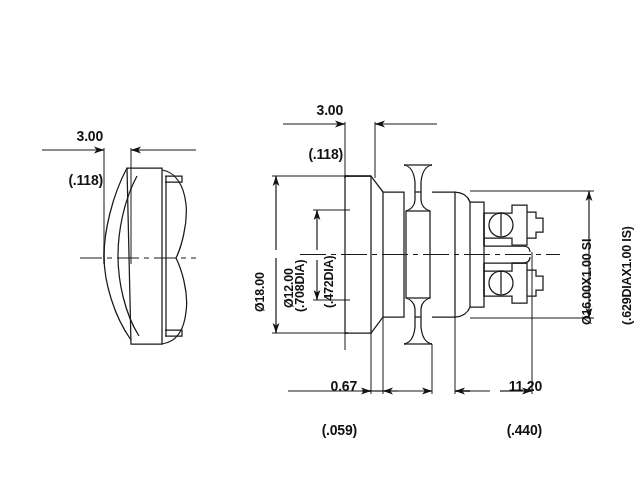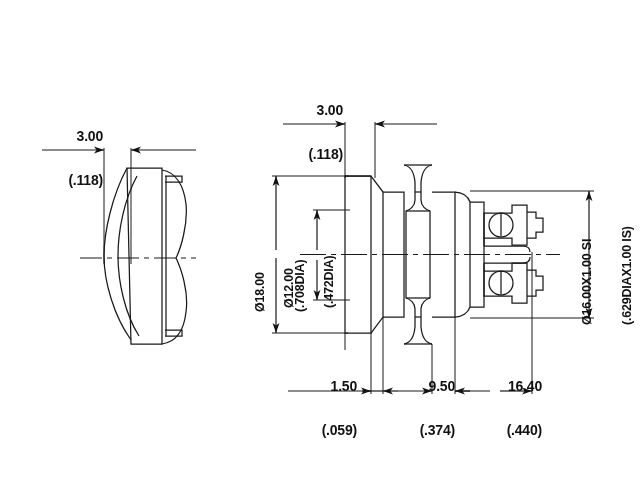--- a/index.html
+++ b/index.html
@@ -231,27 +231,23 @@
     <span>Ø12.00</span>
     <span>(.472DIA)</span>
   </div>
 
   <div class="dimtext v" style="left:555px; top:325px;">
     <span>Ø16.00X1.00 SI</span>
     <span>(.629DIAX1.00 IS)</span>
   </div>
 
   <div class="dimtext h" style="left:283px; top:350px; width:74px;">
-    <span>1.50</span>
+    <span>0.67</span>
     <span>(.059)</span>
   </div>
 
-  <div class="dimtext h" style="left:381px; top:350px; width:74px;">
-    <span>9.50</span>
-    <span>(.374)</span>
-  </div>
 
   <div class="dimtext h" style="left:464px; top:350px; width:78px;">
-    <span>16.40</span>
+    <span>11.20</span>
     <span>(.440)</span>
   </div>
 
 </div>
 
 </body></html>

